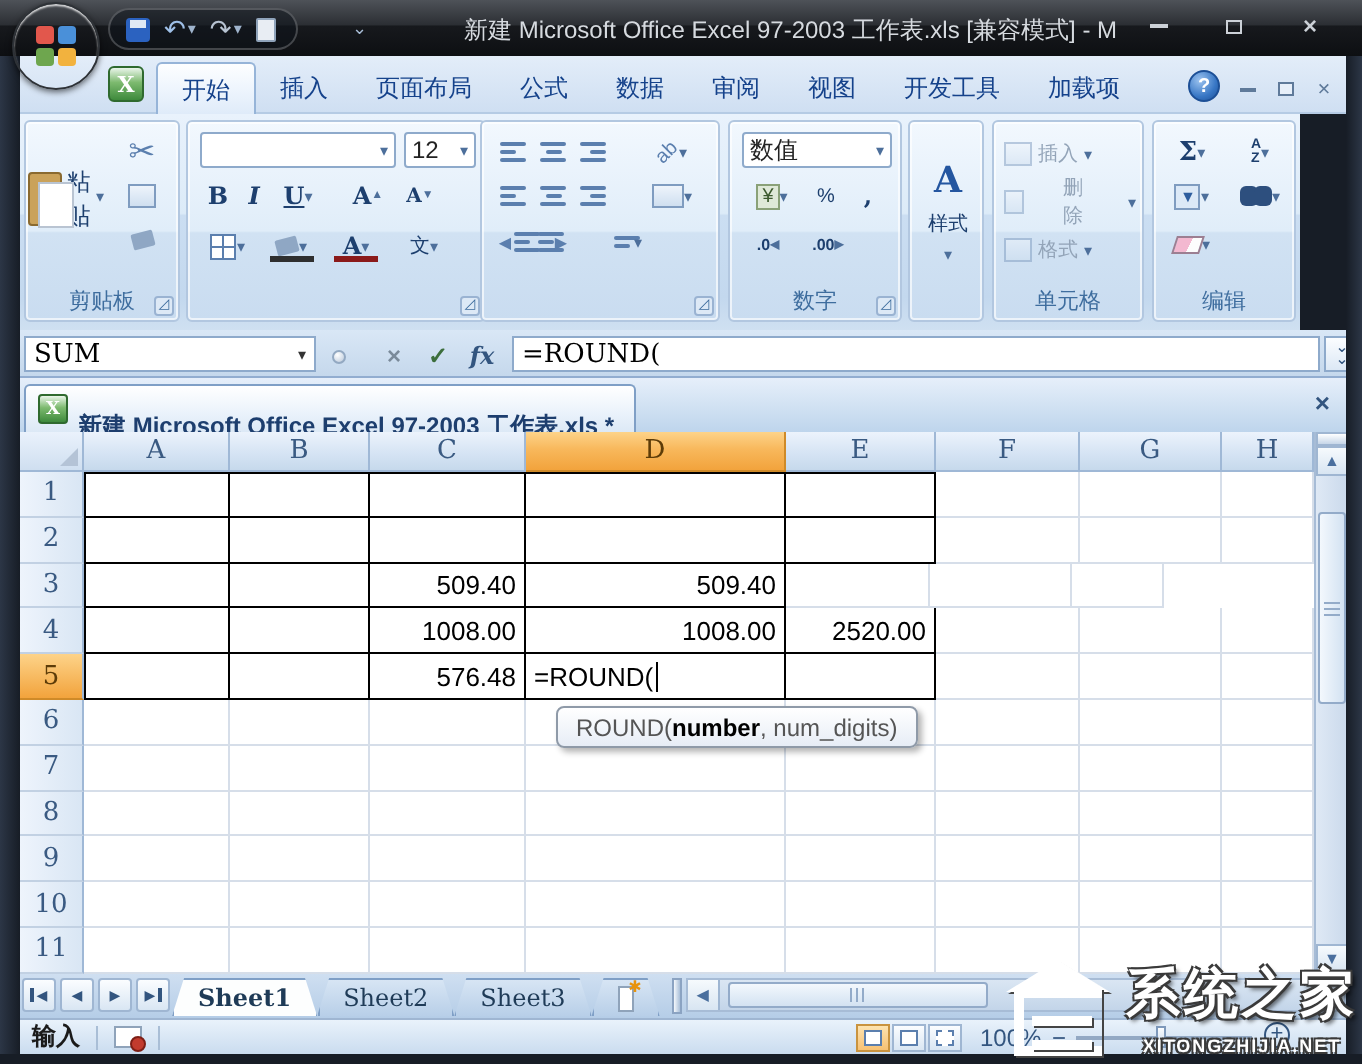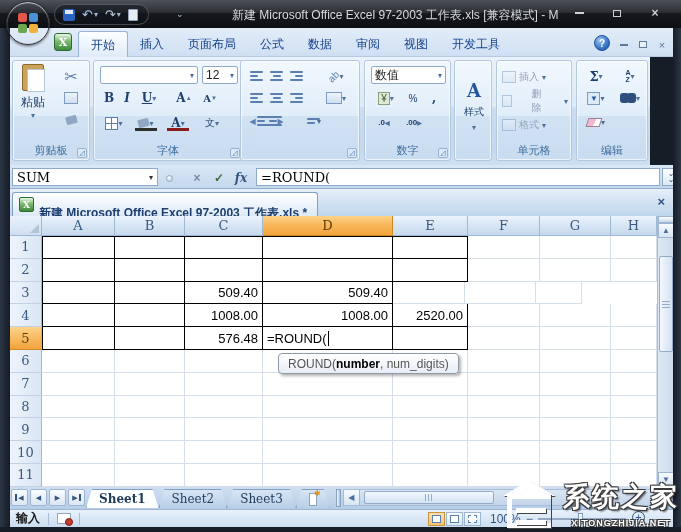--- a/index.html
+++ b/index.html
@@ -66,21 +66,21 @@
   .cv{font-size:8px;color:#4d6f9b;}
   .ic-letter{font:bold 12px "DejaVu Serif",serif;color:#1d3f6e;}
   .lines{width:13px;display:flex;flex-direction:column;gap:2px;}
   .lines b{height:2px;background:#5b7fae;border-radius:1px;display:block;}
   .l-left b:nth-child(even){width:8px;} .l-left b:nth-child(odd){width:13px;}
   .l-center b{margin:0 auto;} .l-center b:nth-child(even){width:8px;} .l-center b:nth-child(odd){width:13px;}
   .l-right b{margin-left:auto;} .l-right b:nth-child(even){width:8px;} .l-right b:nth-child(odd){width:13px;}
   .combo{position:absolute;height:18px;background:#fff;border:1px solid #8eaacb;border-radius:2px;
     display:flex;align-items:center;padding:0 3px;font-size:12px;color:#222;}
   .combo .cv{margin-left:auto;}
-  #paste-big{left:4px;top:4px;width:40px;height:74px;display:flex;flex-direction:column;align-items:center;
+  #paste-big{left:4px;top:4px;width:40px;height:74px;display:flex;flex-direction:row;align-items:center;
     border:1px solid transparent;text-align:center;}
   #clipboard-ic{width:22px;height:27px;background:#caa25a;border:1px solid #8a6a30;border-radius:2px;position:relative;margin-top:2px;}
   #clipboard-ic:after{content:"";position:absolute;left:4px;top:4px;width:16px;height:21px;background:#fff;border:1px solid #b9c4d2;}
   .bigtxt{font-size:12px;color:#1d3f6e;margin-top:3px;}
   .disab{color:#93a4b8 !important;}
   .disab .ic-box{opacity:.5;}
   .ic-box{width:14px;height:12px;border:1px solid #7f9cc0;background:linear-gradient(#eef4fb,#cfdff0);display:inline-block;}
   .mini{font-size:10px;color:#1d3f6e;}
   .eraser{width:14px;height:9px;background:linear-gradient(100deg,#f3b8d0 55%,#fdfdfd 56%);border:1px solid #9c7f92;transform:skewX(-18deg);}
   .binoc{position:relative;width:16px;height:10px;}
@@ -256,20 +256,21 @@
   <div id="excel-ic" class="abs">X</div>
   <div id="tabs" class="abs">
     <div class="rtab active">开始</div>
     <div class="rtab">插入</div>
     <div class="rtab">页面布局</div>
     <div class="rtab">公式</div>
     <div class="rtab">数据</div>
     <div class="rtab">审阅</div>
     <div class="rtab">视图</div>
     <div class="rtab">开发工具</div>
+    <div class="rtab">加载项</div>
   </div>
   <div id="help-btn" class="abs">?</div>
   <div class="docwin abs" style="left:616px">
       <span class="bar"></span>
     </div>
   <div class="docwin abs" style="left:635px">
       <span class="box"></span>
     </div>
   <div class="docwin abs" style="left:654px">×</div>
 
@@ -329,21 +330,20 @@
         </div>
       <div class="sbtn flat" style="left:70px;top:52px;width:28px;height:20px">
           <span class="ic-letter">A</span>
           <span class="cv">▾</span>
           <span class="colorbar" style="background:#8b1a1a"></span>
         </div>
       <div class="sbtn flat" style="left:102px;top:52px;width:32px;height:20px">
           <span class="mini">文</span>
           <span class="cv">▾</span>
         </div>
-      <div class="glabel">字体</div>
       <div class="launcher">◿</div>
     </div>
 
     <div class="rgroup" style="left:230px;width:120px">
       <div class="sbtn flat" style="left:6px;top:6px;width:19px;height:18px">
           <span class="lines l-left">
             <b></b>
             <b></b>
             <b></b>
           </span>

